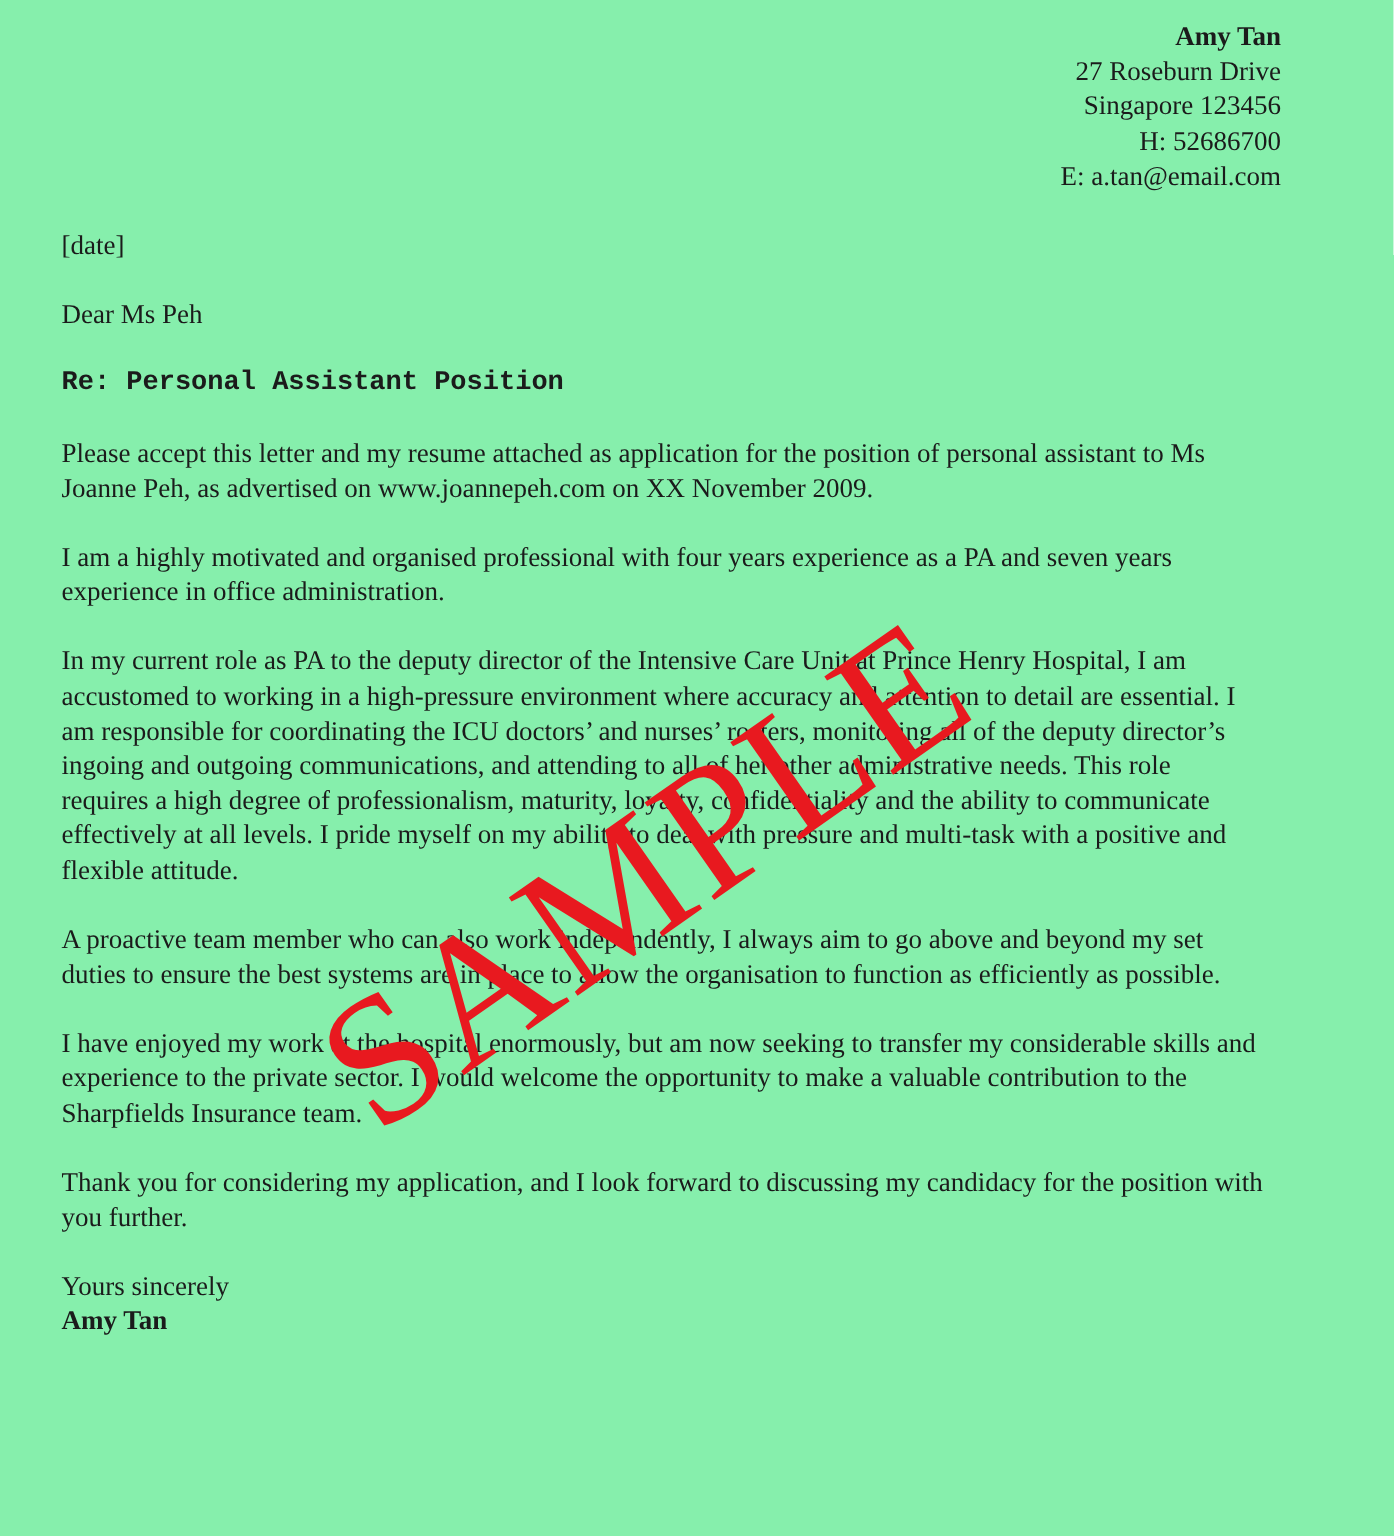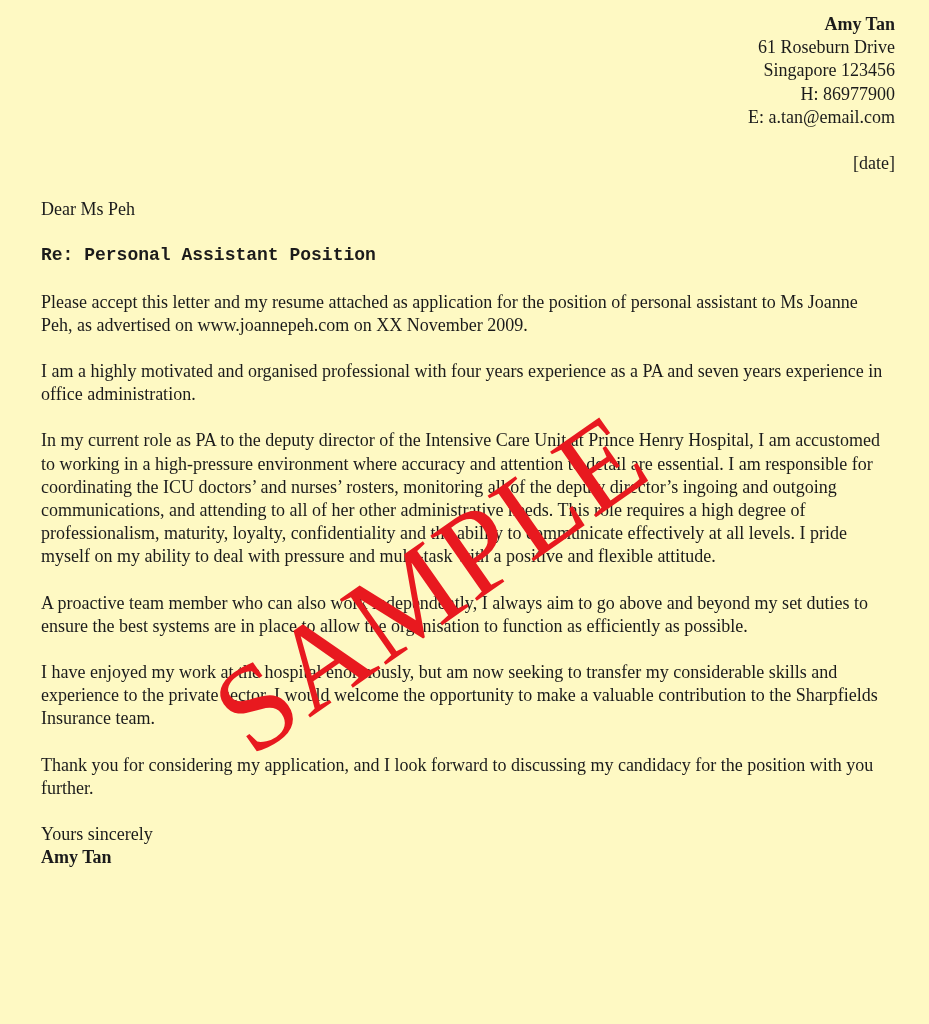--- a/index.html
+++ b/index.html
@@ -4,37 +4,37 @@
 <style>
   html, body {
     margin: 0;
     padding: 0;
     background: #ffffff;
   }
   .page {
     position: relative;
     width: 929px;
     height: 1024px;
-    background: #fef9c3;
+    background: #86efac;
     overflow: hidden;
     font-family: "Liberation Serif", "DejaVu Serif", serif;
     color: #1b1b1b;
     font-size: 18px;
     line-height: 23.2px;
     box-sizing: border-box;
-    padding: 13px 34px 0 41px;
+    padding: 13px 75px 0 41px;
   }
   .header-block {
     text-align: right;
   }
   .sender-name {
     font-weight: bold;
   }
   .date-line {
-    text-align: right;
+    text-align: left;
     margin-top: 23px;
   }
   .salutation,
   .subject,
   .para,
   .closing-block {
     margin: 23px 12px 0 0;
   }
   .subject {
     font-weight: bold;
@@ -59,23 +59,23 @@
     pointer-events: none;
   }
 </style>
 </head>
 <body>
 
 <div class="page">
 
   <div class="header-block">
     <div class="sender-name">Amy Tan</div>
-    <div>61 Roseburn Drive</div>
+    <div>27 Roseburn Drive</div>
     <div>Singapore 123456</div>
-    <div>H: 86977900</div>
+    <div>H: 52686700</div>
     <div>E: a.tan@email.com</div>
   </div>
 
   <div class="date-line">[date]</div>
 
   <div class="salutation">Dear Ms Peh</div>
 
   <div class="subject">Re: Personal Assistant Position</div>
 
   <p class="para">Please accept this letter and my resume attached as application for the position of personal assistant to Ms Joanne Peh, as advertised on www.joannepeh.com on XX November 2009.</p>

